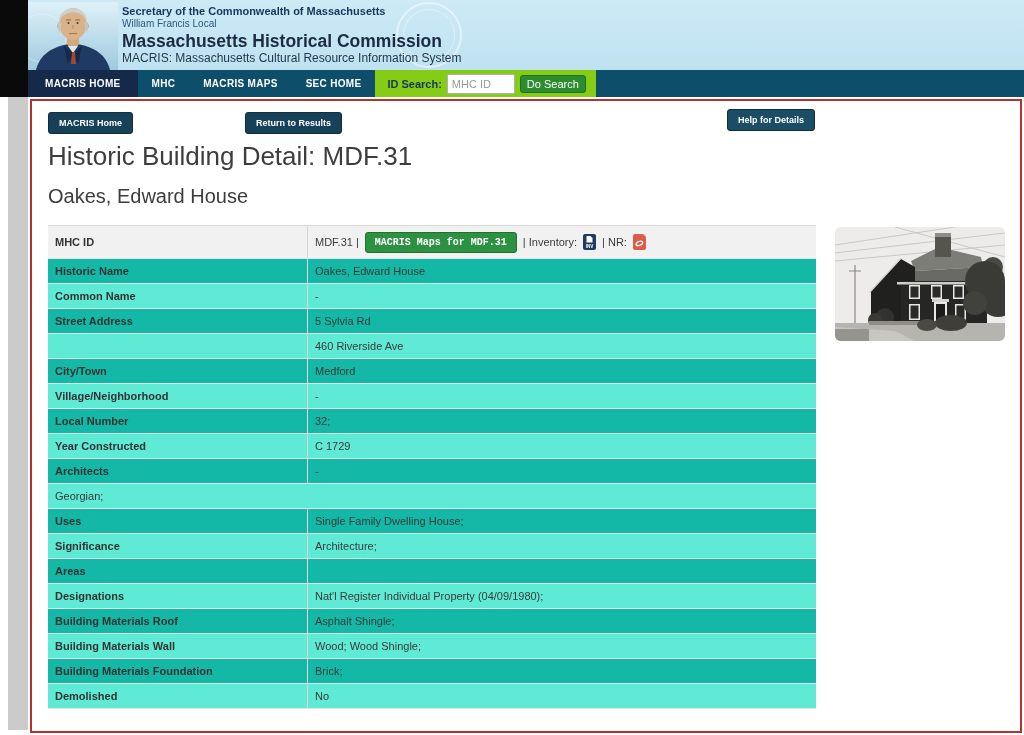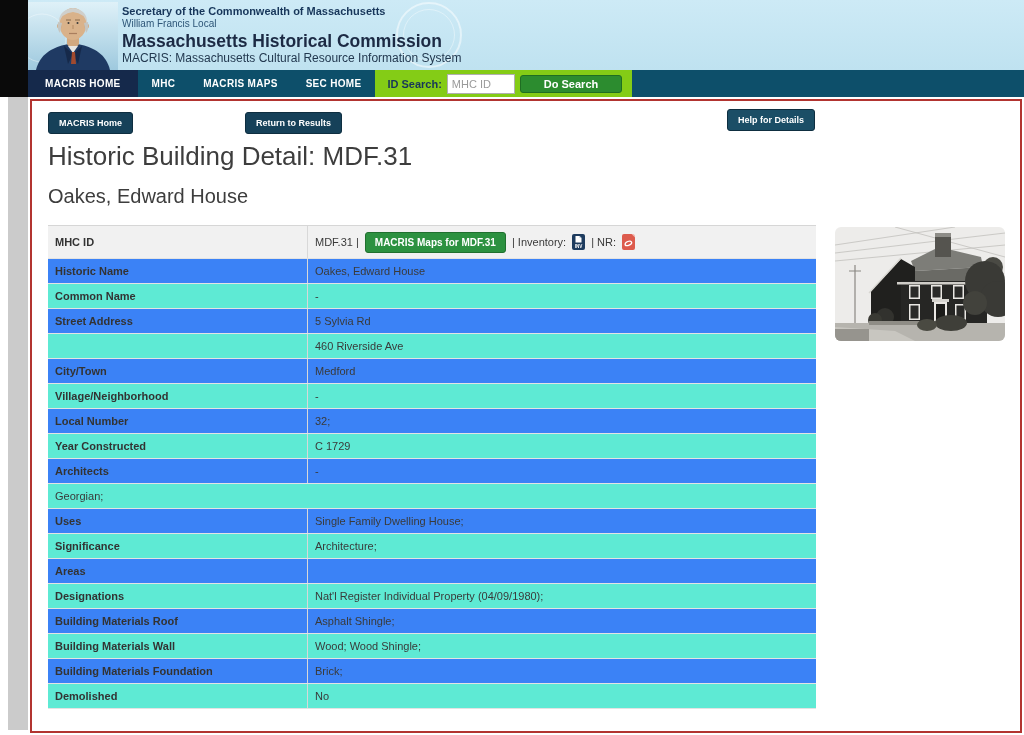--- a/index.html
+++ b/index.html
@@ -31,50 +31,50 @@
     display:flex;align-items:stretch;}
   .nav-item{display:flex;align-items:center;padding:0 14px;color:#ffffff;font-size:10px;
     font-weight:bold;letter-spacing:.3px;cursor:pointer;white-space:nowrap;}
   .nav-item.active{background:#15294b;padding:0 17px;}
   .search-area{display:flex;align-items:center;gap:5px;background:#84cc16;padding:0 10px 0 12px;}
   .search-label{font-size:11px;font-weight:bold;color:#17365a;}
   .search-area input{width:58px;height:16px;border:1px solid #b0b0b0;font-size:11px;
     padding:1px 4px;color:#333;font-family:"Liberation Sans",sans-serif;}
   .search-area input::placeholder{color:#9a9a9a;}
   .do-search{background:#2c8c2f;border:1px solid #1f6e22;color:#fff;font-size:11px;
-    padding:2px 23px;border-radius:3px;cursor:pointer;font-family:"Liberation Sans",sans-serif;font-weight:bold;}
+    padding:2px 6px;border-radius:3px;cursor:pointer;font-family:"Liberation Sans",sans-serif;}
   .nav-fill{flex:1;background:#0d4f6a;}
 
   
   .content-box{position:absolute;left:30px;top:99px;width:992px;height:634px;
     box-sizing:border-box;border:2px solid #b23430;background:#ffffff;}
 
   .btn-navy{position:absolute;background:#164159;color:#ffffff;font-size:9px;font-weight:bold;
     border:1px solid #0e2e40;border-radius:3px;padding:5px 10px;cursor:pointer;
     font-family:"Liberation Sans",sans-serif;white-space:nowrap;}
   .btn-macris-home{left:16px;top:11px;}
   .btn-return{left:213px;top:11px;}
   .btn-help{right:205px;top:8px;background:#1b4e66;}
 
   h1{position:absolute;left:16px;top:40px;margin:0;font-size:26px;font-weight:400;color:#3d3d3d;text-align:center;}
   h2{position:absolute;left:16px;top:84px;margin:0;font-size:20px;font-weight:400;color:#3d3d3d;}
 
   
   .detail-table{position:absolute;left:16px;top:124px;width:768px;border-top:1px solid #d6d6d6;}
-  .row{display:flex;align-items:stretch;min-height:24px;border-bottom:1px solid #e3e3e3;background:#3b82f6;}
+  .row{display:flex;align-items:stretch;min-height:24px;border-bottom:1px solid #e3e3e3;background:#14b8a6;}
   .row.alt{background:#5eead4;}
   .row.mhc{min-height:32px;background:#f1f1f1;}
   .cell{display:flex;align-items:center;font-size:11px;}
   .cell.label{width:260px;flex:0 0 260px;box-sizing:border-box;padding-left:7px;
     font-weight:bold;color:#333333;border-right:1px solid #d8d8d8;}
   .cell.value{flex:1;padding-left:7px;color:#3a3a3a;}
   .mhc-value{gap:6px;}
   .maps-btn{background:#2c9140;border:1px solid #20702f;color:#ffffff;font-size:10px;
     font-weight:bold;padding:4px 9px;border-radius:3px;cursor:pointer;
-    font-family:Liberation Sans, sans-serif;white-space:nowrap;}
+    font-family:Liberation Mono, monospace;white-space:nowrap;}
   .file-icon{display:inline-flex;cursor:pointer;}
 
   
   .house-photo{position:absolute;left:803px;top:126px;width:170px;height:114px;
     border-radius:6px;overflow:hidden;}
 </style>
 </head>
 <body>
 
 <div class="black-corner"></div>

